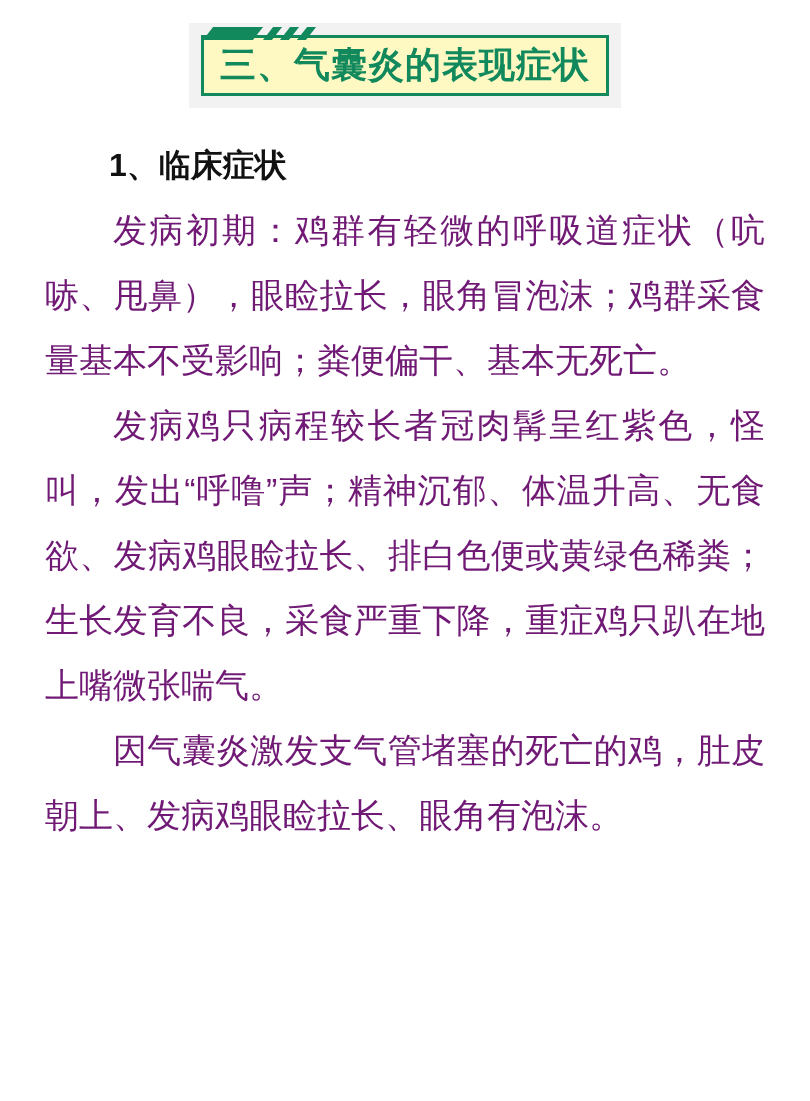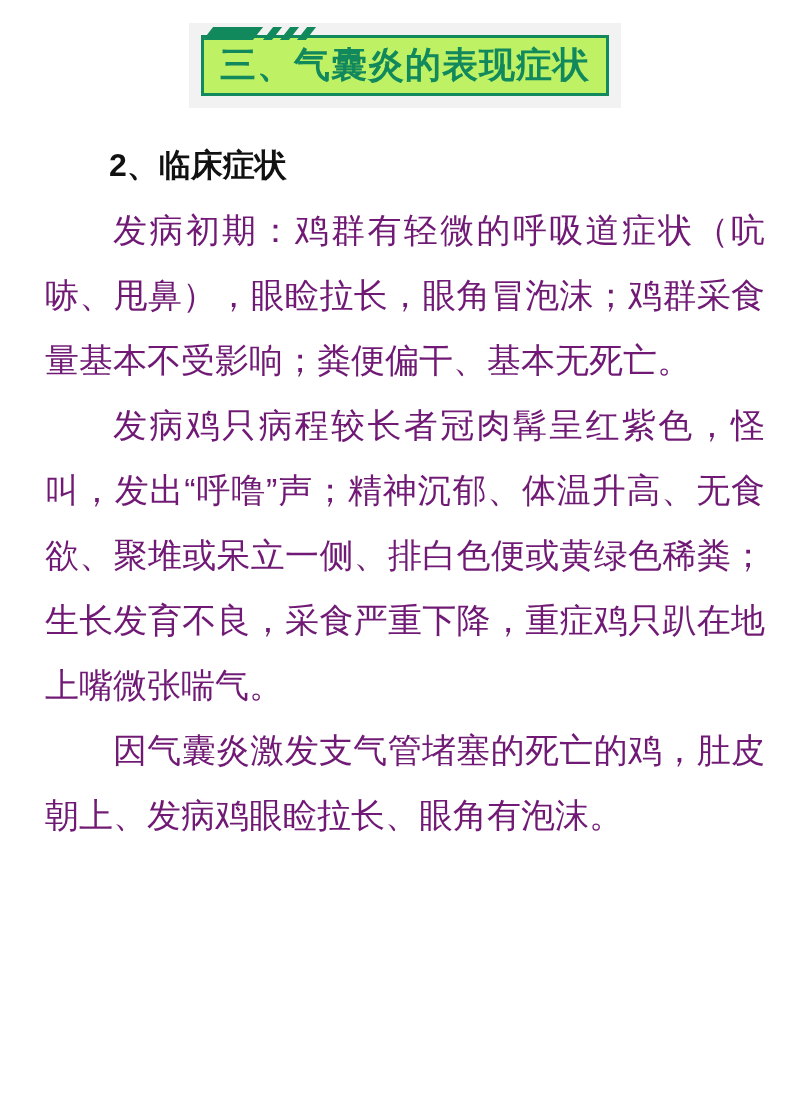--- a/index.html
+++ b/index.html
@@ -17,21 +17,21 @@
   .banner-wrap {
     width: max-content;
     margin: 23px auto 0;
     background: #f2f2f3;
     padding: 12px;
   }
   .banner-box {
     position: relative;
     border: 3px solid #12895c;
     padding: 8px 16px 9px;
-    background: #bef264;
+    background: #fef9c3;
   }
   .banner-title {
     font-size: 36px;
     font-weight: bold;
     color: #12895c;
     line-height: 38px;
     letter-spacing: 1px;
     white-space: nowrap;
   }
   .deco-bar {
@@ -84,17 +84,17 @@
   <div class="banner-box">
     <span class="deco-bar"></span>
     <span class="deco-slash s1"></span>
     <span class="deco-slash s2"></span>
     <span class="deco-slash s3"></span>
     <div class="banner-title">三、气囊炎的表现症状</div>
   </div>
 </div>
 
 <div class="content">
-  <h2 class="section-heading">2、临床症状</h2>
+  <h2 class="section-heading">1、临床症状</h2>
   <p>发病初期：鸡群有轻微的呼吸道症状（吭哧、甩鼻），眼睑拉长，眼角冒泡沫；鸡群采食量基本不受影响；粪便偏干、基本无死亡。</p>
-  <p>发病鸡只病程较长者冠肉髯呈红紫色，怪叫，发出“呼噜”声；精神沉郁、体温升高、无食欲、聚堆或呆立一侧、排白色便或黄绿色稀粪；生长发育不良，采食严重下降，重症鸡只趴在地上嘴微张喘气。</p>
+  <p>发病鸡只病程较长者冠肉髯呈红紫色，怪叫，发出“呼噜”声；精神沉郁、体温升高、无食欲、发病鸡眼睑拉长、排白色便或黄绿色稀粪；生长发育不良，采食严重下降，重症鸡只趴在地上嘴微张喘气。</p>
   <p>因气囊炎激发支气管堵塞的死亡的鸡，肚皮朝上、发病鸡眼睑拉长、眼角有泡沫。</p>
 </div>
 
 </body></html>

